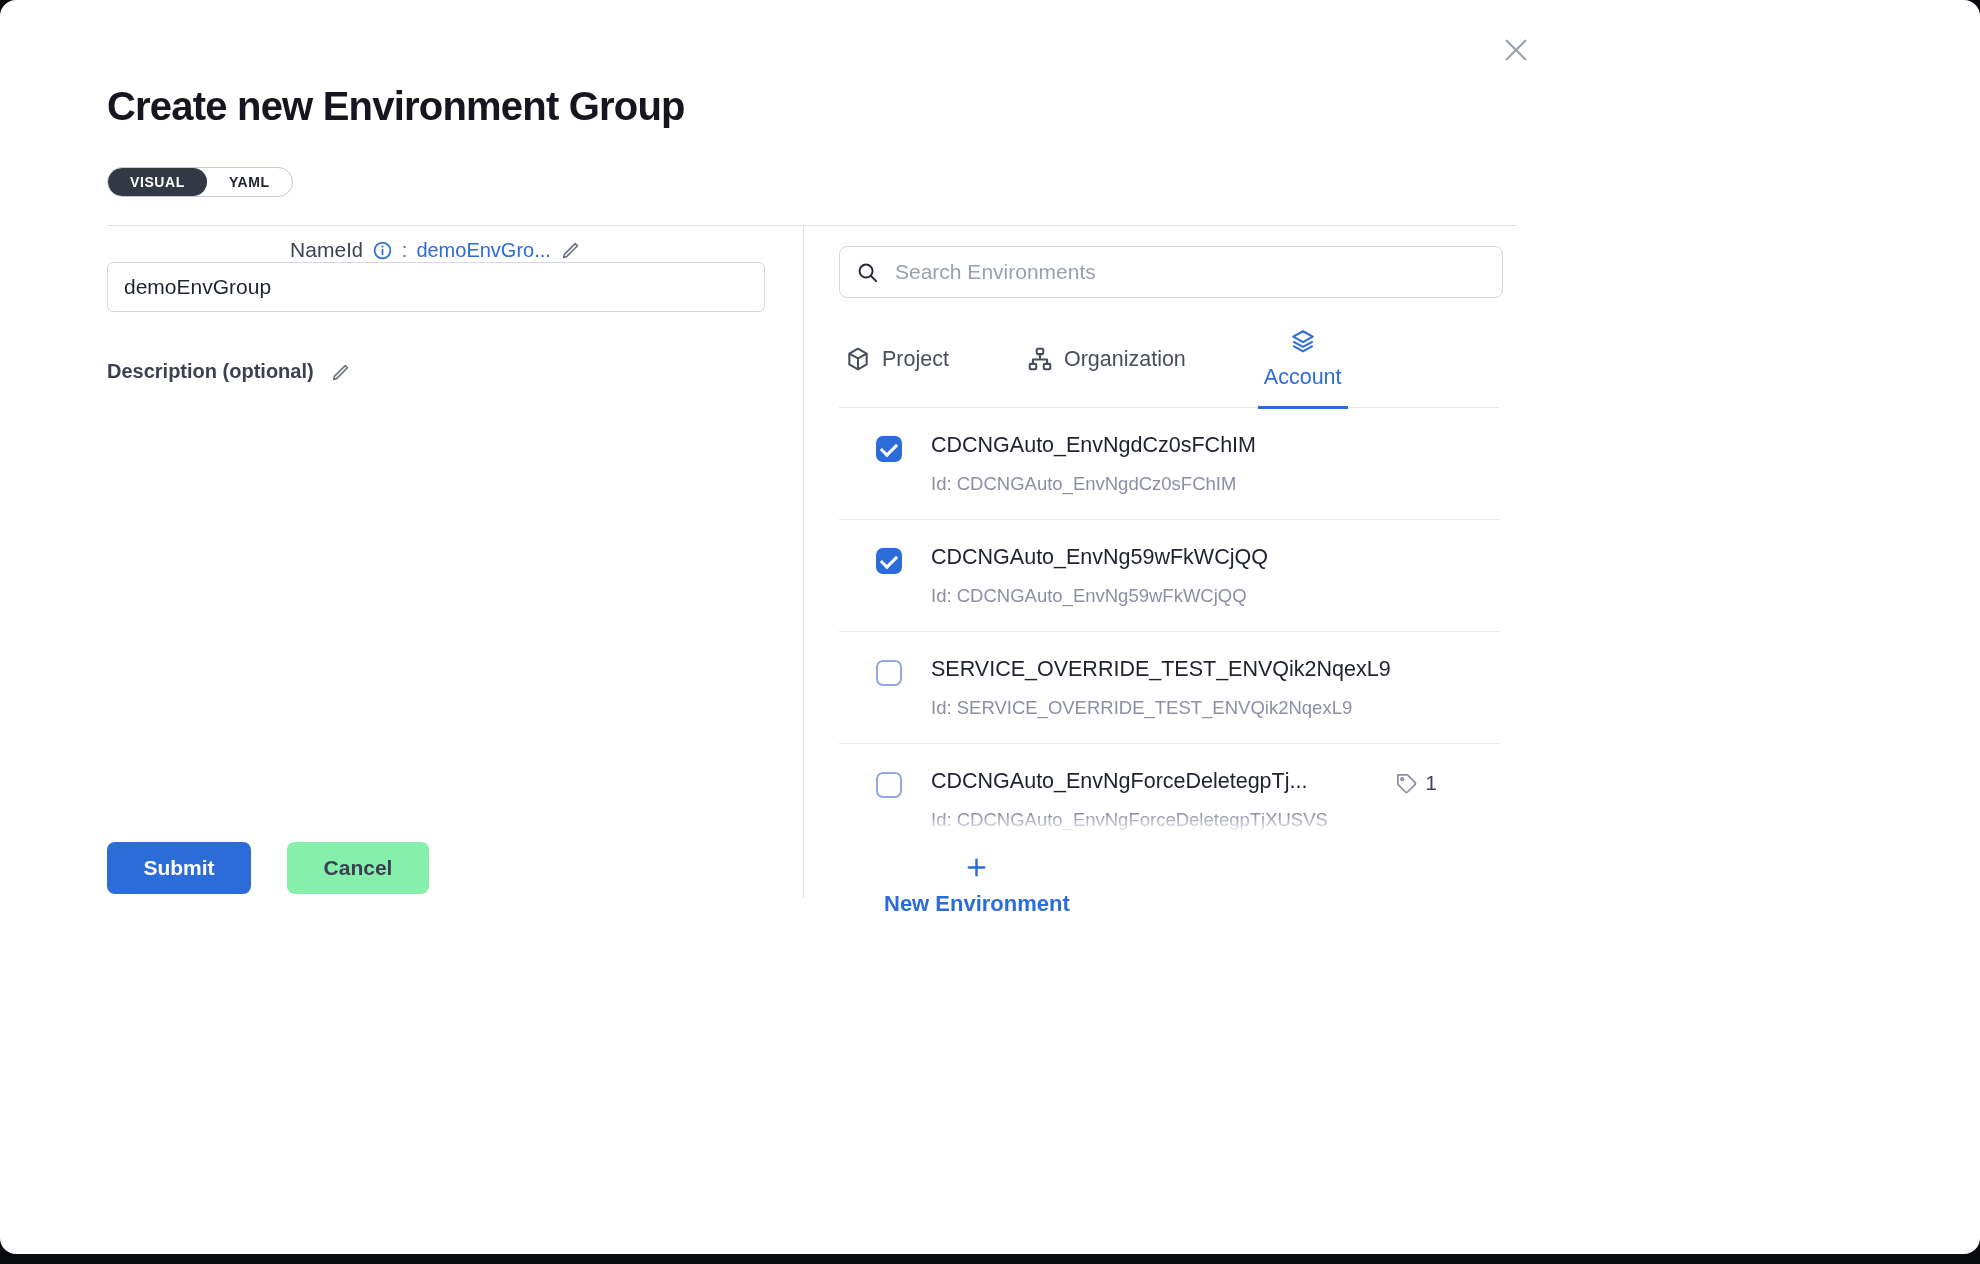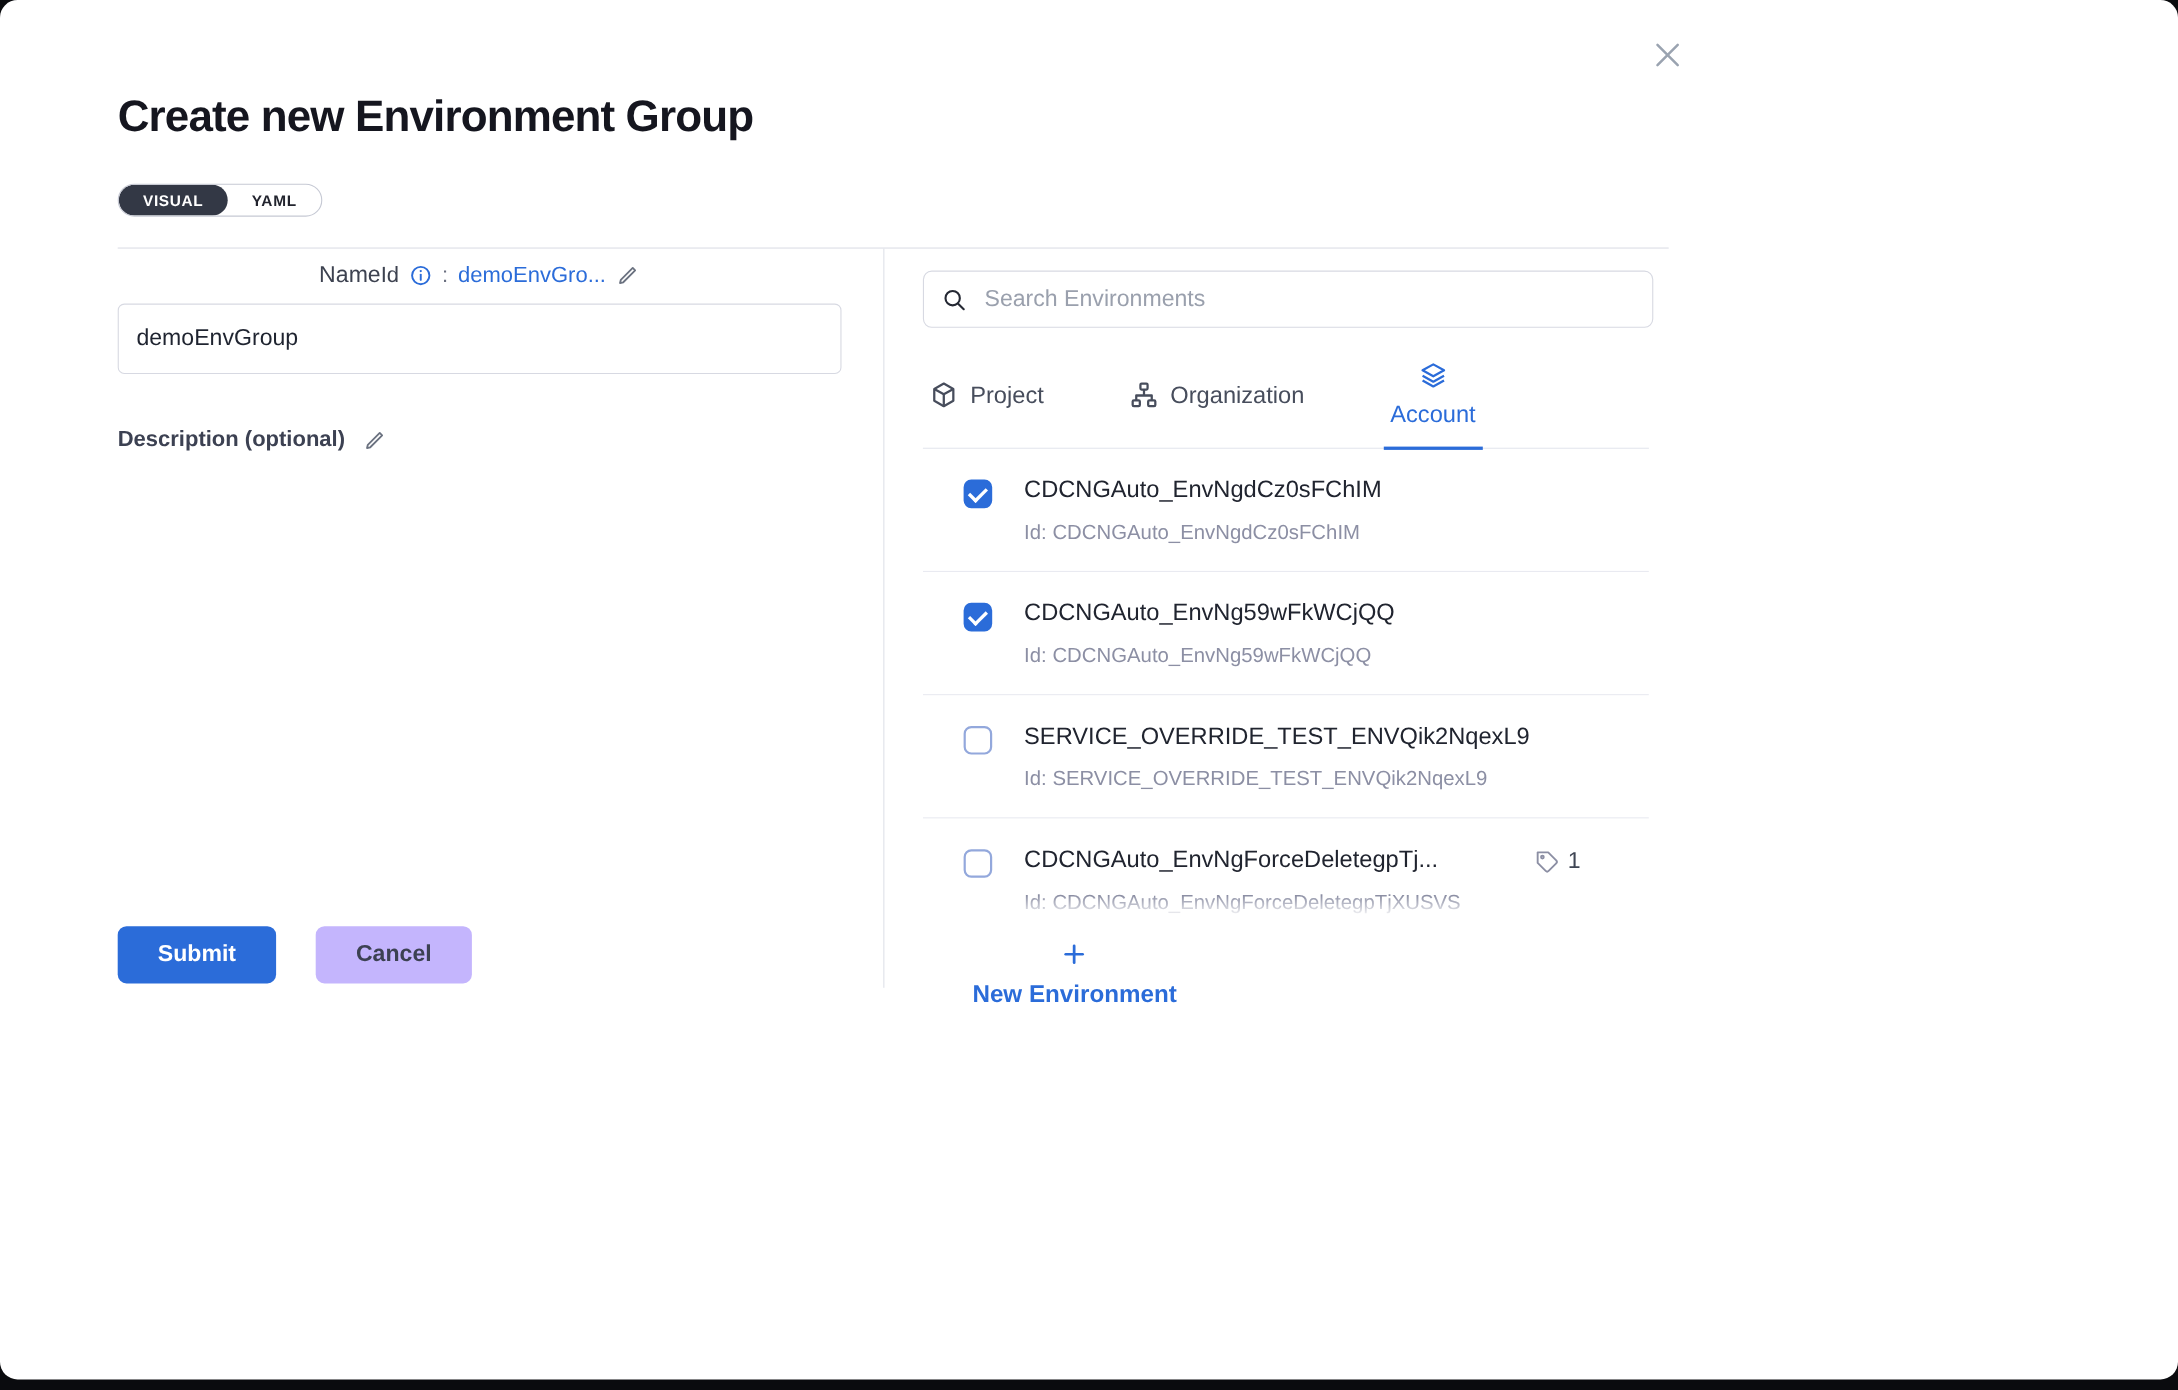--- a/index.html
+++ b/index.html
@@ -28,32 +28,32 @@
   .right { margin-left:35px; width:662px; position:relative; }
 
   .name-row { margin-top:12px; display:flex; justify-content:center; align-items:center; }
   .label { font-size:21px; color:#3d4250; }
   .id-group { display:flex; align-items:center; gap:9px; }
   .id-label { font-size:20px; color:#3d4250; }
   .colon { font-size:20px; color:#6b7080; }
   .id-value { font-size:20px; color:var(--primary); text-decoration:none; cursor:pointer; }
   .icon-btn { cursor:pointer; display:inline-flex; }
 
-  .text-input { margin-top:14px; width:658px; height:64px; border:1px solid #d7d9e2; border-radius:6px;
+  .text-input { margin-top:0; width:658px; height:50px; border:1px solid #d7d9e2; border-radius:6px;
                 padding:0 16px; font-size:21px; color:#1f2430; font-family:"Liberation Sans",sans-serif; outline:none; }
 
   .opt-row { display:flex; align-items:flex-end; gap:16px; }
   .opt-label { font-size:20px; font-weight:700; color:#3c4152; }
 
   .spacer { flex:1; }
   .buttons { display:flex; gap:36px; margin-bottom:24px; }
   .btn { height:52px; border:none; border-radius:8px; font-size:21px; font-weight:700; cursor:pointer;
          font-family:"Liberation Sans",sans-serif; }
   .btn-primary { width:144px; background:var(--primary); color:#ffffff; }
-  .btn-secondary { width:142px; background:#c4b5fd; color:#3c4152; }
+  .btn-secondary { width:142px; background:#86efac; color:#3c4152; }
 
   .search-box { margin-top:20px; width:664px; height:52px; border:1px solid #d7d9e2; border-radius:8px;
                 display:flex; align-items:center; gap:14px; padding:0 16px; }
   .search-box input { border:none; outline:none; flex:1; font-size:21px; color:#1f2430;
                       font-family:"Liberation Sans",sans-serif; }
   .search-box input::placeholder { color:#9aa0ad; }
 
   .tabs { margin-top:30px; display:flex; gap:66px; border-bottom:1px solid #e4e6ee; width:660px; }
   .tab { display:flex; align-items:center; gap:11px; padding:0 6px 16px 6px; font-size:21.5px; color:#474d5c;
          cursor:pointer; border-bottom:3px solid transparent; margin-bottom:-2px; }

